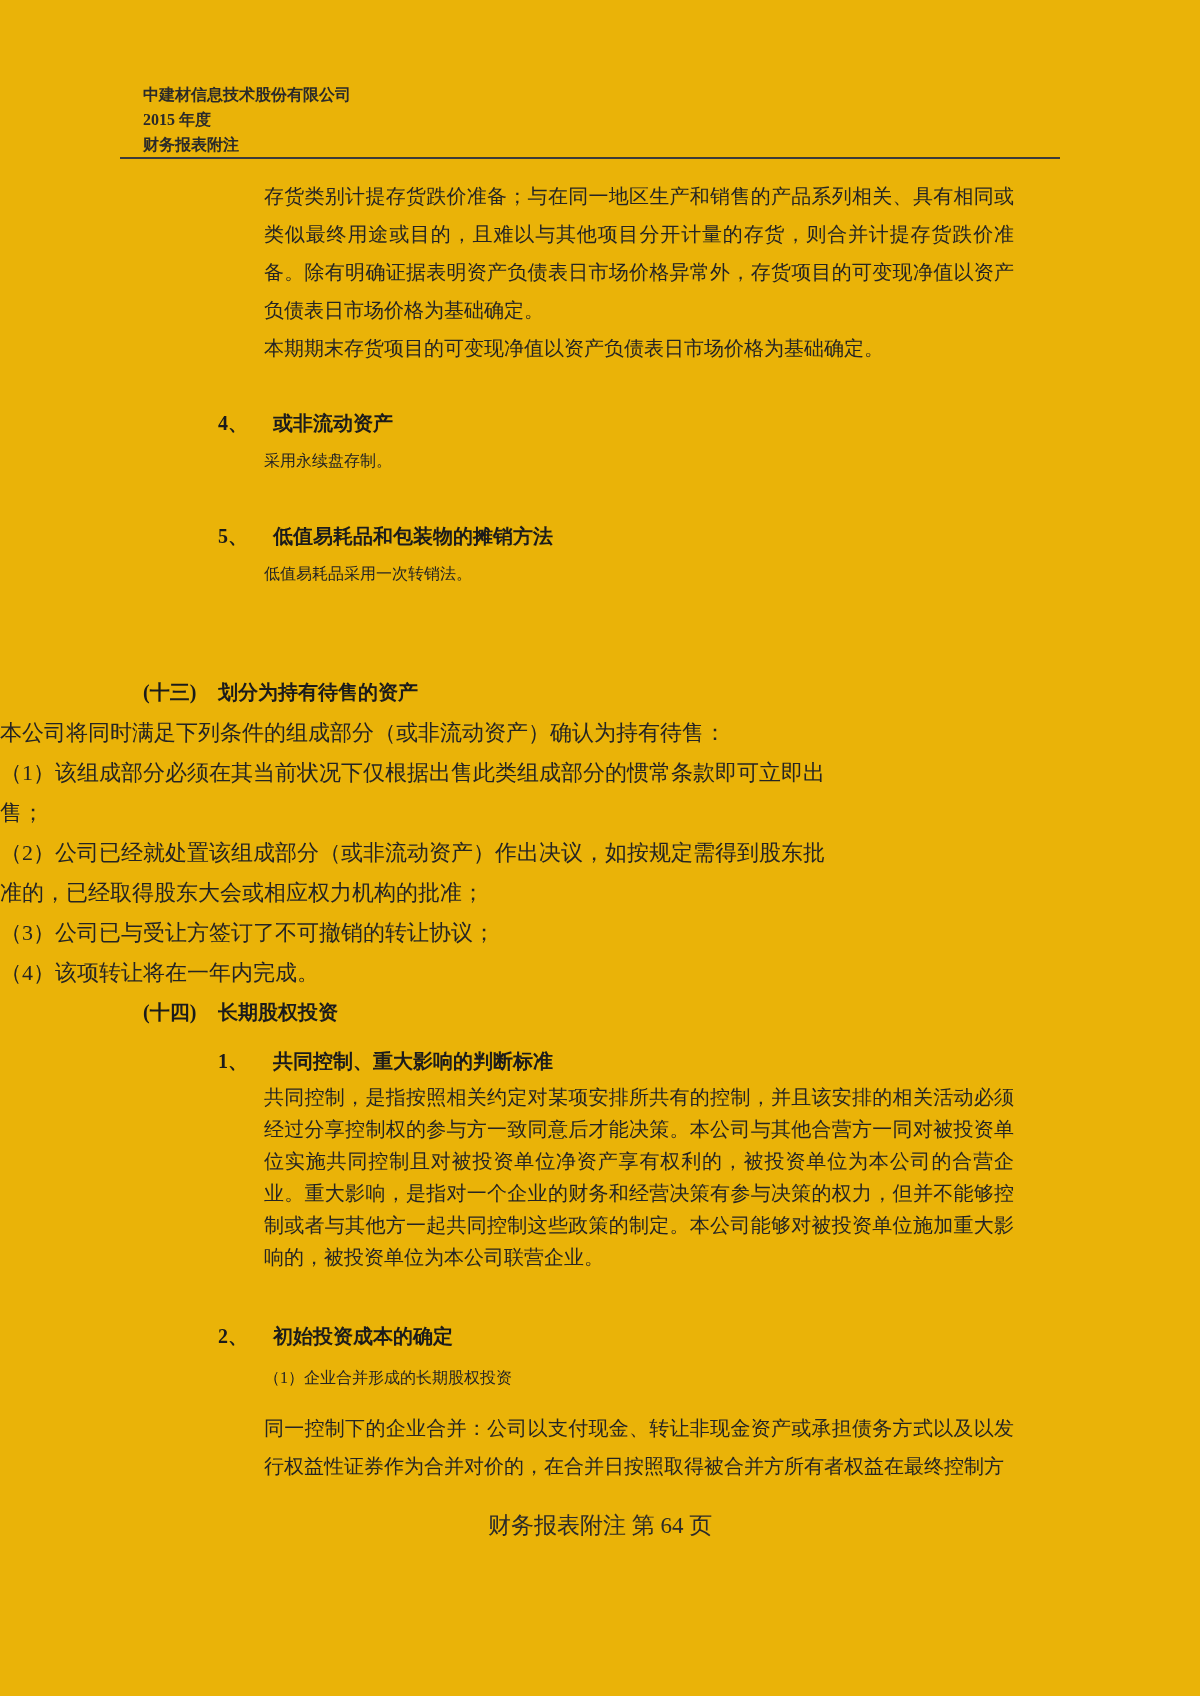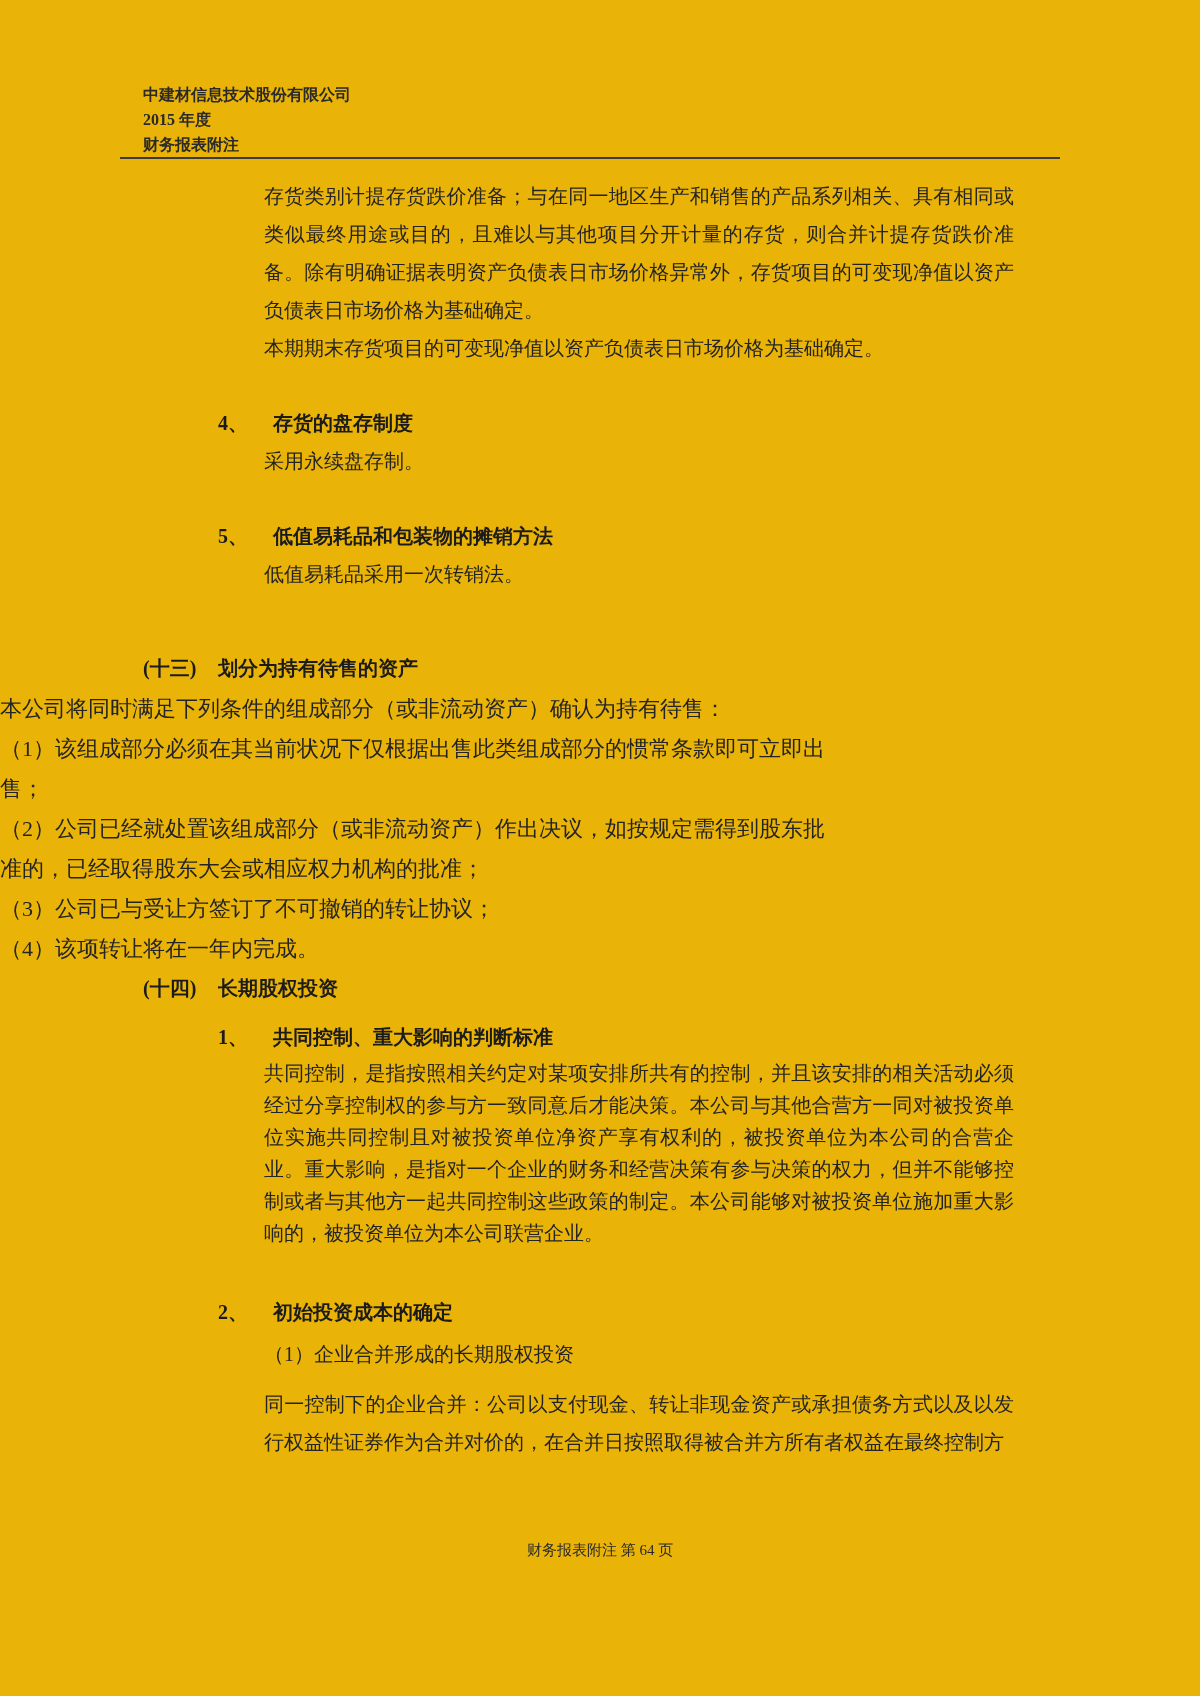--- a/index.html
+++ b/index.html
@@ -48,34 +48,34 @@
     font-size: 20px;
     line-height: 38px;
     font-weight: 700;
     color: #1b1b1b;
   }
   .item-num { display: inline-block; width: 55px; }
 
   .plain-line {
     margin-left: 264px;
     width: 750px;
-    font-size: 20px;
+    font-size: 16px;
     line-height: 38px;
     color: #242424;
   }
 
   .sec-head {
     margin-left: 143px;
     font-size: 20px;
     line-height: 38px;
     font-weight: 700;
     color: #1b1b1b;
   }
   .sec-num { display: inline-block; width: 75px; }
-  .sec13-head { margin-top: 56px; }
+  .sec13-head { margin-top: 80px; }
   .sec14-head { }
 
   .sec13-col {
     margin-top: 2px;
     width: 825px;
     font-size: 22px;
     line-height: 40px;
     text-align: justify;
     color: #242424;
   }
@@ -89,24 +89,24 @@
     font-size: 20px;
     line-height: 32px;
     text-align: justify;
     color: #242424;
   }
   .head-item2 { margin-top: 44px; }
   .sub-line { margin-top: 4px; }
   .last-body { margin-top: 12px; }
 
   .doc-footer {
-    margin-top: 76px;
+    margin-top: 28px;
     width: 100%;
     text-align: center;
-    font-size: 15px;
+    font-size: 23px;
     line-height: 26px;
     color: #2a2a2a;
   }
 </style>
 </head>
 <body>
 
 <div class="page">
 
   <div class="doc-header">
@@ -115,21 +115,21 @@
     <div>财务报表附注</div>
   </div>
   <div class="header-rule"></div>
 
   <div class="para col-narrow first-block">
     <p>存货类别计提存货跌价准备；与在同一地区生产和销售的产品系列相关、具有相同或类似最终用途或目的，且难以与其他项目分开计量的存货，则合并计提存货跌价准备。除有明确证据表明资产负债表日市场价格异常外，存货项目的可变现净值以资产负债表日市场价格为基础确定。</p>
     <p>本期期末存货项目的可变现净值以资产负债表日市场价格为基础确定。</p>
   </div>
 
   <div class="item-head">
-    <span class="item-num">4、</span><span>存货的盘存制度</span>
+    <span class="item-num">4、</span><span>或非流动资产</span>
   </div>
   <div class="plain-line">采用永续盘存制。</div>
 
   <div class="item-head">
     <span class="item-num">5、</span><span>低值易耗品和包装物的摊销方法</span>
   </div>
   <div class="plain-line">低值易耗品采用一次转销法。</div>
 
   <div class="sec-head sec13-head">
     <span class="sec-num">(十三)</span><span>划分为持有待售的资产</span>

